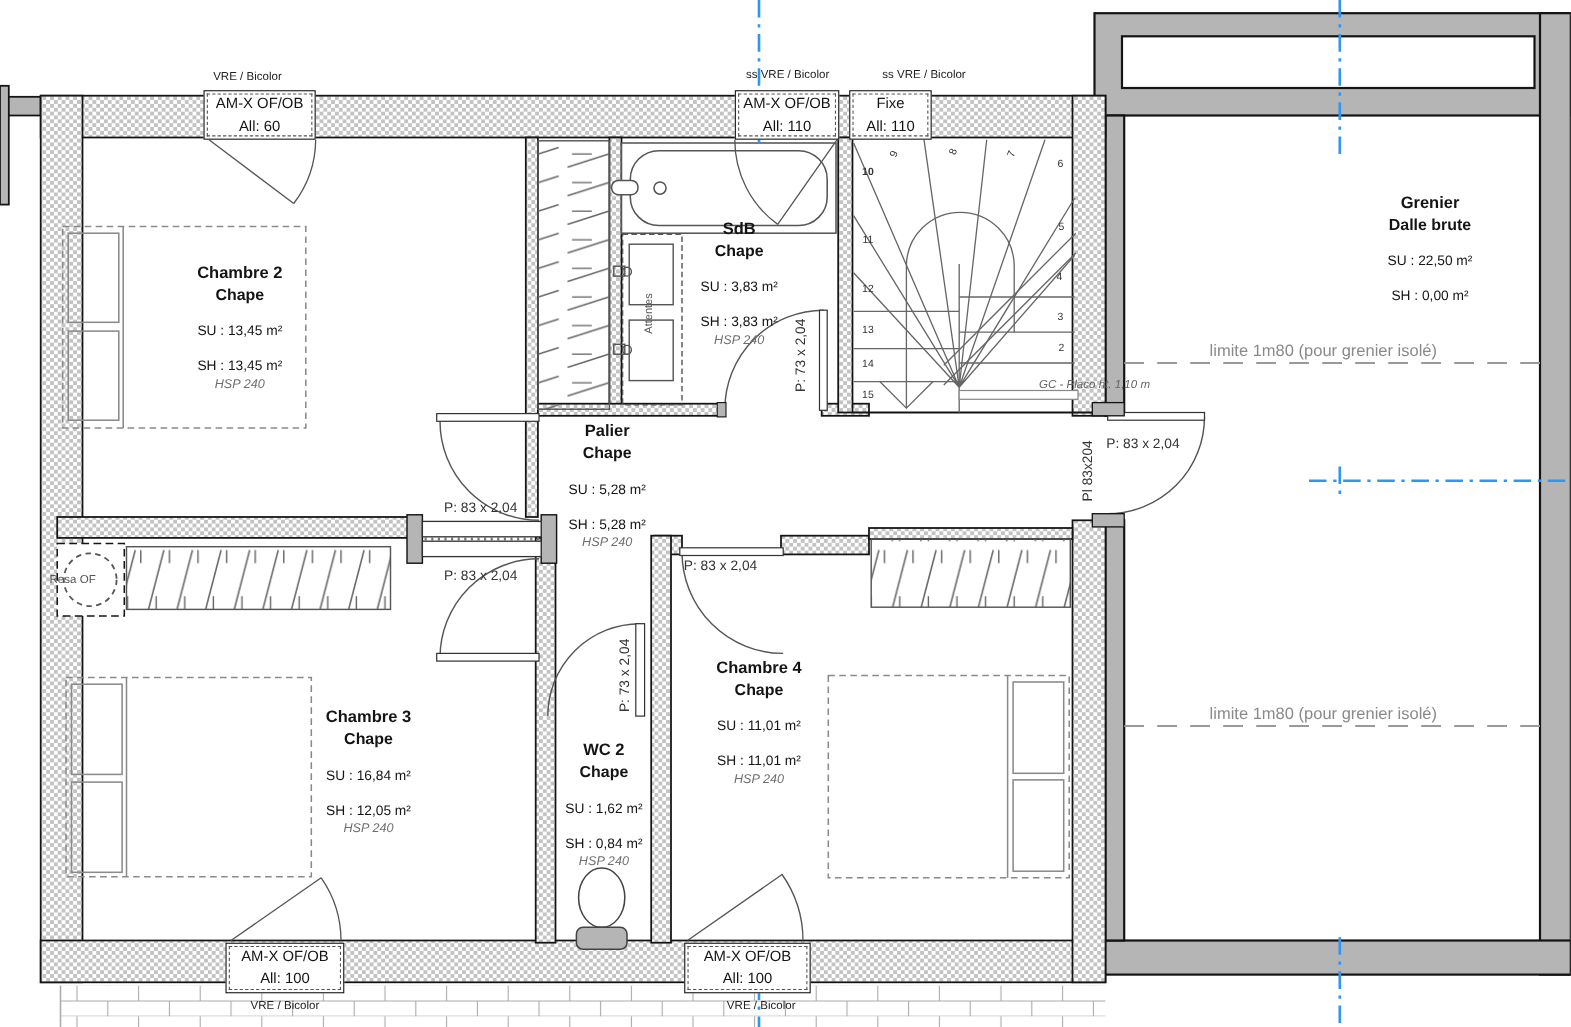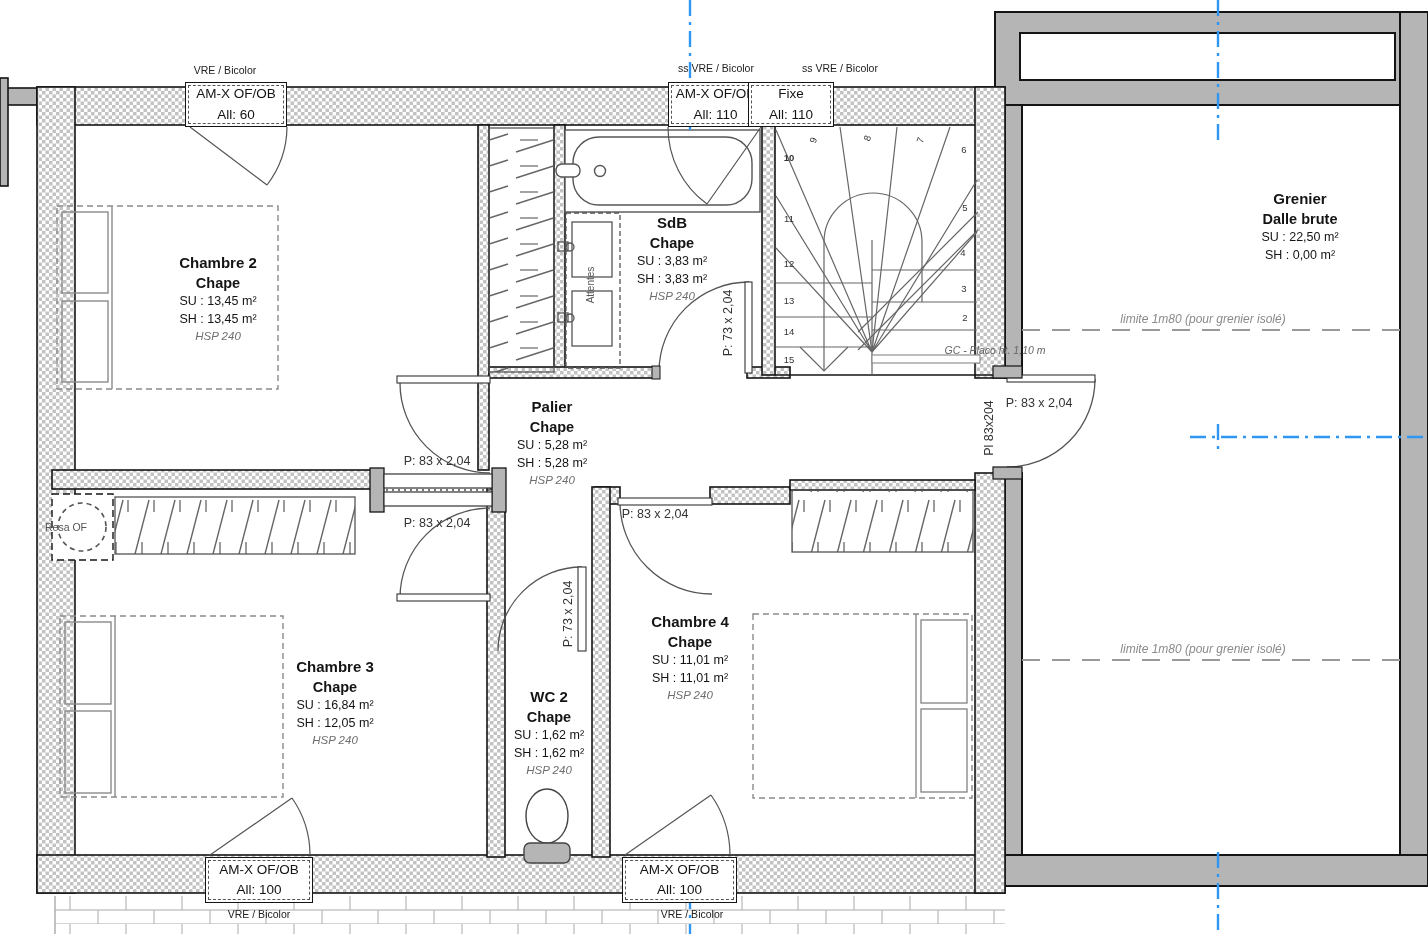--- a/index.html
+++ b/index.html
@@ -4,31 +4,31 @@
 <style>
   html,body { margin:0; padding:0; }
   body { width:1428px; height:934px; position:relative; background:#ffffff; overflow:hidden;
          font-family:"Liberation Sans", sans-serif; }
   #plan-svg { position:absolute; left:0; top:0; }
   .t { position:absolute; white-space:nowrap; color:#141414; }
   .center { transform:translate(-50%,-50%); }
   .room { position:absolute; text-align:center; transform:translate(-50%,-50%); line-height:1.4; color:#141414; }
   .room .nm  { font-weight:bold; font-size:15px; display:block; }
   .room .fin { font-weight:bold; font-size:14.5px; display:block; }
-  .room .ar  { font-size:12.5px; display:block; }
+  .room .ar  { font-size:12.5px; display:block;margin-top:14px; }
   .room .hsp { font-size:11.5px; font-style:italic; color:#6e6e6e; display:block; }
   .winbox { position:absolute; background:#fff; border:1.7px solid #141414; box-sizing:border-box;
             display:flex; flex-direction:column; align-items:center; justify-content:center;
             font-size:13.5px; line-height:1.5; color:#141414; outline:1px dashed #555; outline-offset:-4px; }
   .small-lbl { font-size:10.5px; color:#222; }
   .door-lbl { font-size:12.5px; color:#333; }
   .vlbl { transform:translate(-50%,-50%) rotate(-90deg); }
   .stairnum { font-size:9.5px; color:#333; }
   .stairnum.rot { transform:translate(-50%,-50%) rotate(-70deg); }
-  .limite { font-size:12px; font-style:italic; color:#8a8a8a; }
+  .limite { font-size:15px; color:#8a8a8a; }
   .gc { font-size:10.5px; font-style:italic; color:#666; }
   .resa { font-size:10.5px; color:#555; }
   .attentes { font-size:10px; color:#555; }
 </style>
 </head>
 <body>
 
 <svg id="plan-svg" width="1428" height="934" viewBox="0 0 1428 934">
   <defs>
     <pattern id="chk" width="7" height="7" patternUnits="userSpaceOnUse">
@@ -222,21 +222,21 @@
   <span>All:  60</span>
 </div>
 
 <div class="t small-lbl center" style="left:716px; top:68px;">ss VRE / Bicolor</div>
 <div class="winbox" style="left:668px; top:82px; width:95px; height:45px;">
   <span>AM-X OF/OB</span>
   <span>All:  110</span>
 </div>
 
 <div class="t small-lbl center" style="left:840px; top:68px;">ss VRE / Bicolor</div>
-<div class="winbox" style="left:748px; top:82px; width:86px; height:45px;">
+<div class="winbox" style="left:772px; top:82px; width:75px; height:45px;">
   <span>Fixe</span>
   <span>All:  110</span>
 </div>
 
 <div class="winbox" style="left:205px; top:857px; width:108px; height:46px;">
   <span>AM-X OF/OB</span>
   <span>All:  100</span>
 </div>
 <div class="t small-lbl center" style="left:259px; top:914px;">VRE / Bicolor</div>
 
@@ -275,21 +275,21 @@
   <span class="fin">Chape</span>
   <span class="ar">SU : 16,84 m²</span>
   <span class="ar">SH : 12,05 m²</span>
   <span class="hsp">HSP 240</span>
 </div>
 
 <div class="room" style="left:549px; top:732px;text-align:center;">
   <span class="nm">WC 2</span>
   <span class="fin">Chape</span>
   <span class="ar">SU : 1,62 m²</span>
-  <span class="ar">SH : 1,62 m²</span>
+  <span class="ar">SH : 0,84 m²</span>
   <span class="hsp">HSP 240</span>
 </div>
 
 <div class="room" style="left:690px; top:657px;">
   <span class="nm">Chambre 4</span>
   <span class="fin">Chape</span>
   <span class="ar">SU : 11,01 m²</span>
   <span class="ar">SH : 11,01 m²</span>
   <span class="hsp">HSP 240</span>
 </div>

